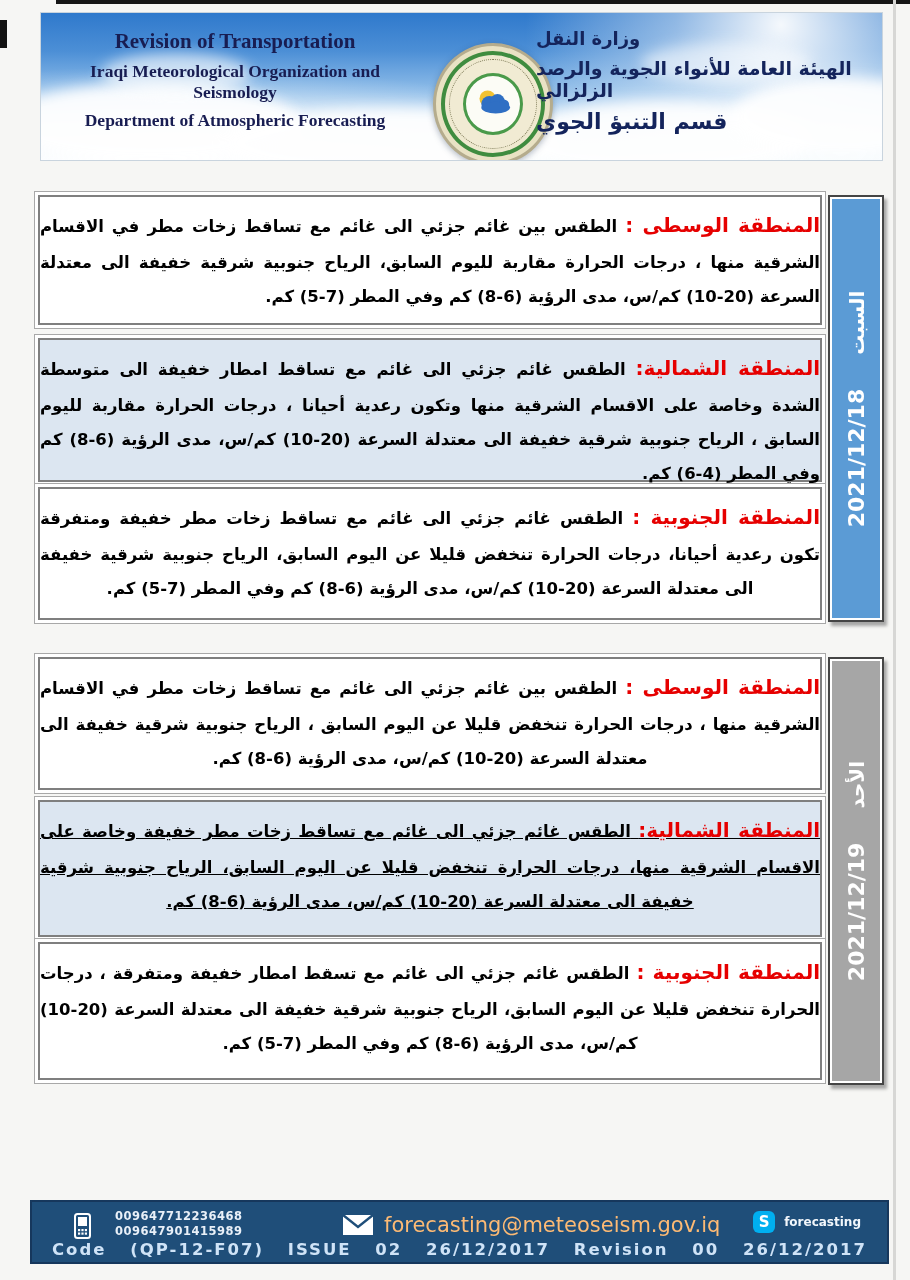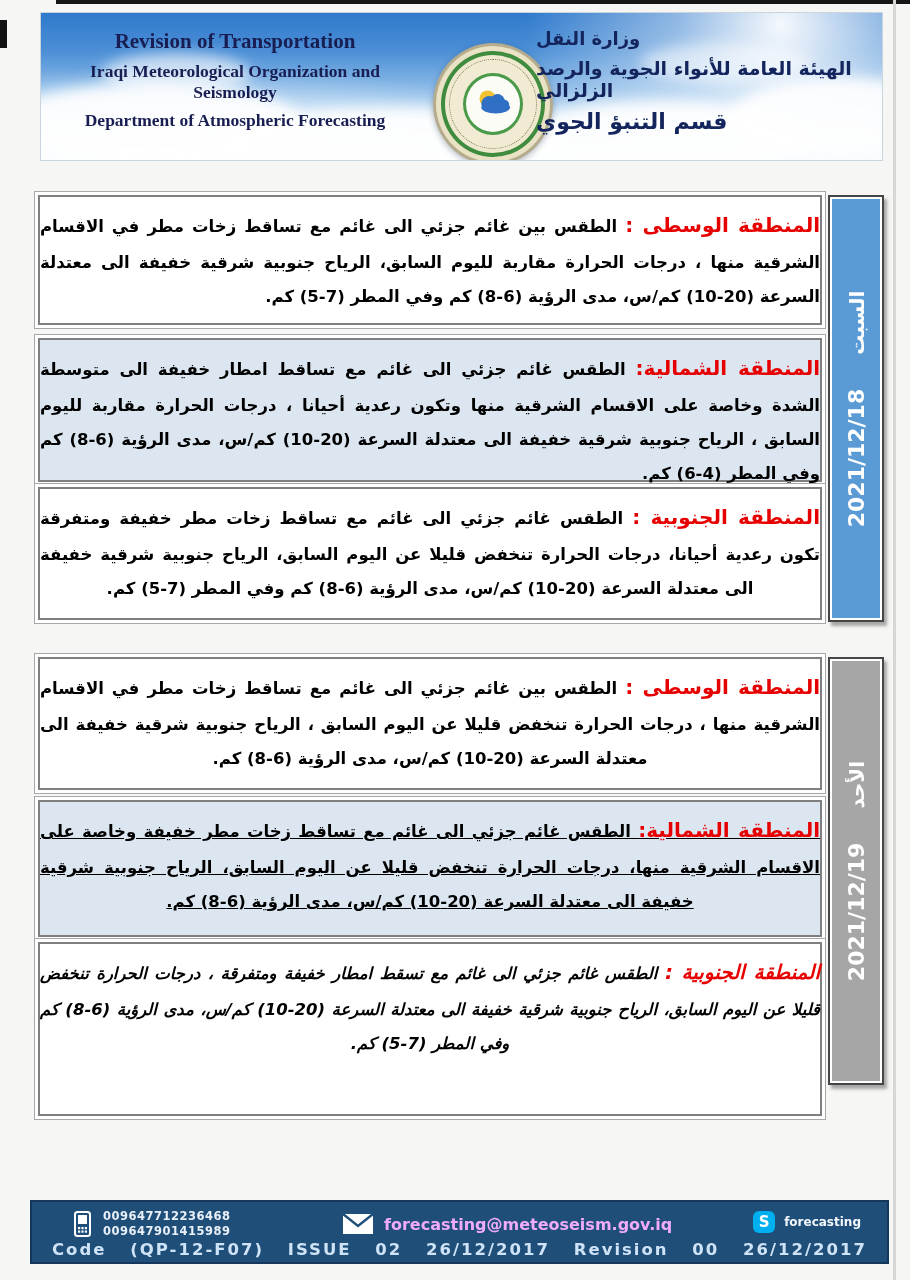--- a/index.html
+++ b/index.html
@@ -72,21 +72,21 @@
     text-align:justify;text-align-last:right;
   }
   .fbox.center-last p{text-align-last:center;}
   .region-title{color:#e60000;font-size:20px;}
 
   .b1{top:195px;height:130px;}
   .b2{top:338px;height:144px;}
   .b3{top:487px;height:133px;}
   .b4{top:657px;height:133px;}
   .b5{top:800px;height:137px;text-decoration:underline;}
-  .b6{top:942px;height:174px;font-style:italic;}
+  .b6{top:942px;height:138px;}
 
   
   .tab{
     position:absolute;left:828px;width:56px;box-sizing:border-box;
     border:2px solid #454545;
     box-shadow:inset 0 0 0 2px #ffffff,3px 4px 3px rgba(70,70,70,.45);
   }
   .tab-sat{top:195px;height:427px;}
   .tab-sun{top:657px;height:428px;}
   .tab-rotate{
@@ -95,24 +95,24 @@
     white-space:nowrap;direction:rtl;color:#fff;font-weight:700;
   }
   .tab-day{font-size:20px;margin-left:34px;}
   .tab-date{font-size:22px;letter-spacing:1px;}
 
   
   .footer{
     position:absolute;left:30px;top:1200px;width:859px;height:64px;
     background:#1f4e79;border:2px solid #16375c;box-sizing:border-box;color:#fff;
   }
-  .f-phone{position:absolute;left:42px;top:7px;display:flex;align-items:center;gap:12px;}
+  .f-phone{position:absolute;left:42px;top:7px;display:flex;align-items:flex-end;gap:24px;}
   .f-phone .nums{font-size:11.5px;font-weight:700;letter-spacing:.5px;line-height:1.3;color:#e9f0f8;}
   .f-email{position:absolute;left:310px;top:11px;display:flex;align-items:center;gap:10px;}
-  .f-email .addr{font-size:16px;font-weight:700;color:#f0abfc;}
+  .f-email .addr{font-size:21px;font-weight:400;color:#fdba74;}
   .f-skype{position:absolute;right:26px;top:9px;display:flex;align-items:center;gap:9px;}
   .f-skype .sk-ic{
     width:22px;height:22px;border-radius:6px;background:#00aff0;
     display:flex;align-items:center;justify-content:center;
     font-size:15px;font-weight:700;color:#fff;
   }
   .f-skype .sk-label{font-size:12px;font-weight:600;color:#f2f7fc;}
   .f-code{
     position:absolute;left:20px;right:20px;bottom:3px;
     font-size:16.5px;font-weight:700;color:#cfe3f7;

